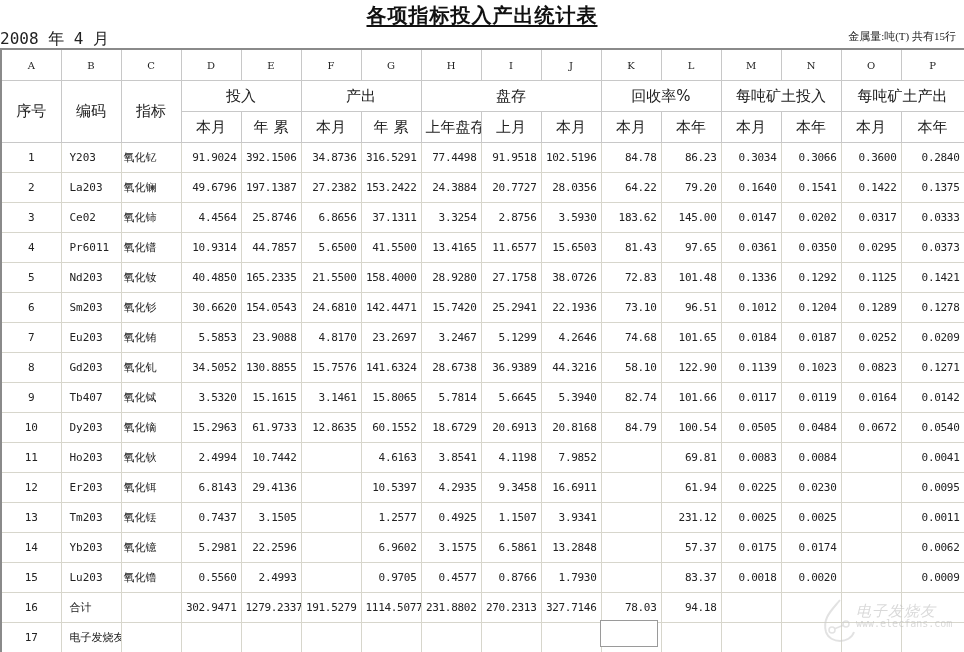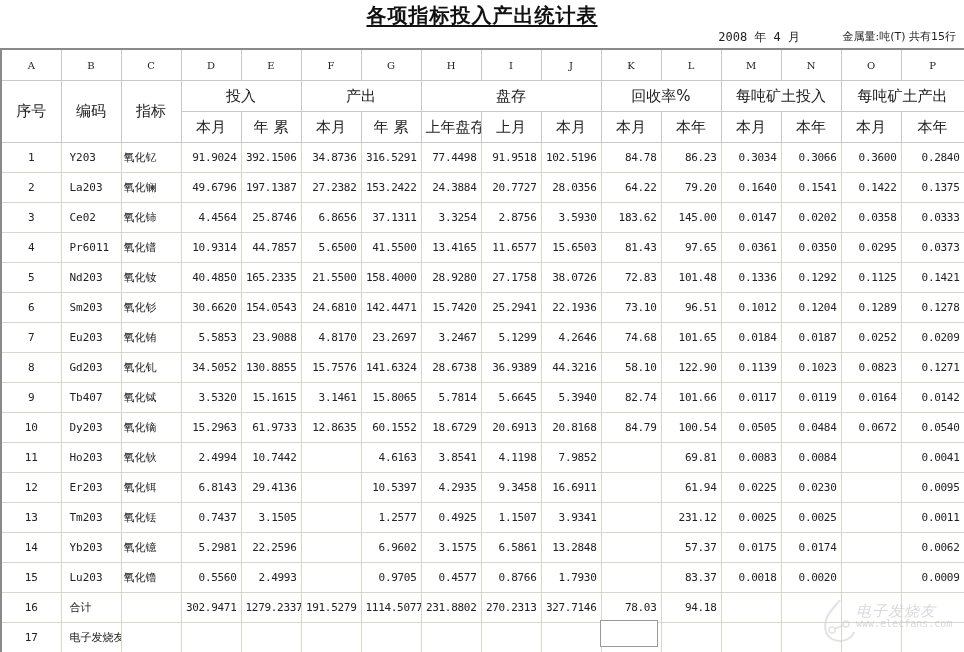--- a/index.html
+++ b/index.html
@@ -2,23 +2,23 @@
 <html><head>
   <meta charset="utf-8">
   <style>
     html, body { margin: 0; padding: 0; background: #ffffff; }
     body { width: 964px; height: 652px; position: relative; overflow: hidden;
            font-family: "DejaVu Sans", sans-serif; color: #222; }
     .title { position: absolute; left: 0; top: 2px; width: 964px; text-align: center;
              font-family: "DejaVu Serif", serif; font-size: 20px; font-weight: bold;
              letter-spacing: 1px; color: #111; }
     .title span { text-decoration: underline; text-underline-offset: 3px; }
-    .subtitle { position: absolute; left: 0; top: 29px; width: 800px; text-align: right;
-                font-size: 12px; color: #222; font-family: "DejaVu Sans Mono", monospace; }
-    .unit-note { position: absolute; right: 8px; top: 29px; font-size: 11px; color: #222; }
+    .subtitle { position: absolute; left: 0; top: 29px; width: 800px; text-align: left;
+                font-size: 16px; color: #222; font-family: "DejaVu Sans Mono", monospace; }
+    .unit-note { position: absolute; right: 8px; top: 29px; font-size: 11px; color: #222; font-family: Liberation Serif, serif; }
     table.sheet { position: absolute; left: 0; top: 48px; width: 964px; border-collapse: collapse;
                   table-layout: fixed; border: 2px solid #8a8a8a; border-right-width: 3px; }
     .sheet td { border: 1px solid #d7d6cc; font-size: 11px; height: 29px; padding: 0 4px;
                 white-space: nowrap; overflow: hidden; }
     .sheet tr.letters td { height: 30px; text-align: center; font-family: "DejaVu Serif", serif;
                            font-size: 10px; border-color: #c8c8c8; }
     .sheet tr.head td { text-align: center; font-size: 15px; height: 30px; border-color: #c8c8c8; }
     .sheet td.num { text-align: right; font-family: "DejaVu Sans Mono", monospace; font-size: 11px;
                     letter-spacing: -0.3px; }
     .sheet td.idx { text-align: center; font-family: "DejaVu Sans Mono", monospace; }
@@ -150,21 +150,21 @@
         <td class="num">25.8746</td>
         <td class="num">6.8656</td>
         <td class="num">37.1311</td>
         <td class="num">3.3254</td>
         <td class="num">2.8756</td>
         <td class="num">3.5930</td>
         <td class="num">183.62</td>
         <td class="num">145.00</td>
         <td class="num">0.0147</td>
         <td class="num">0.0202</td>
-        <td class="num">0.0358</td>
+        <td class="num">0.0317</td>
         <td class="num">0.0333</td>
       </tr>
       <tr>
         <td class="idx">4</td>
         <td class="code">Pr6011</td>
         <td class="name">氧化镨</td>
         <td class="num">10.9314</td>
         <td class="num">44.7857</td>
         <td class="num">5.6500</td>
         <td class="num">41.5500</td>

